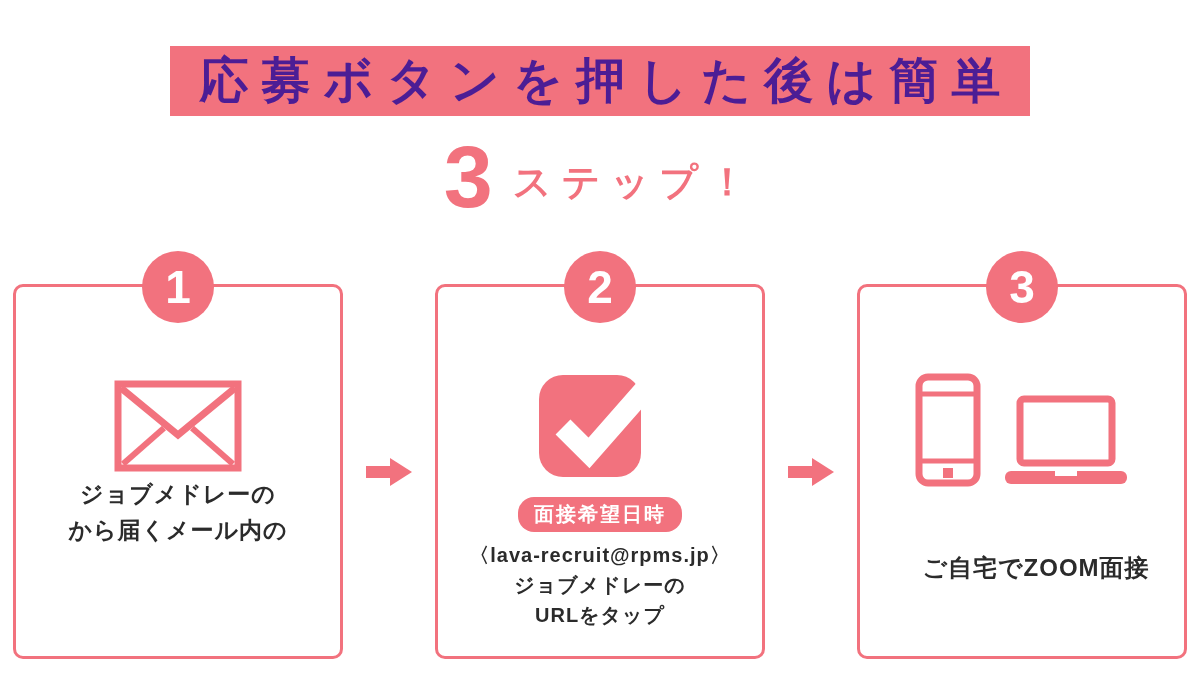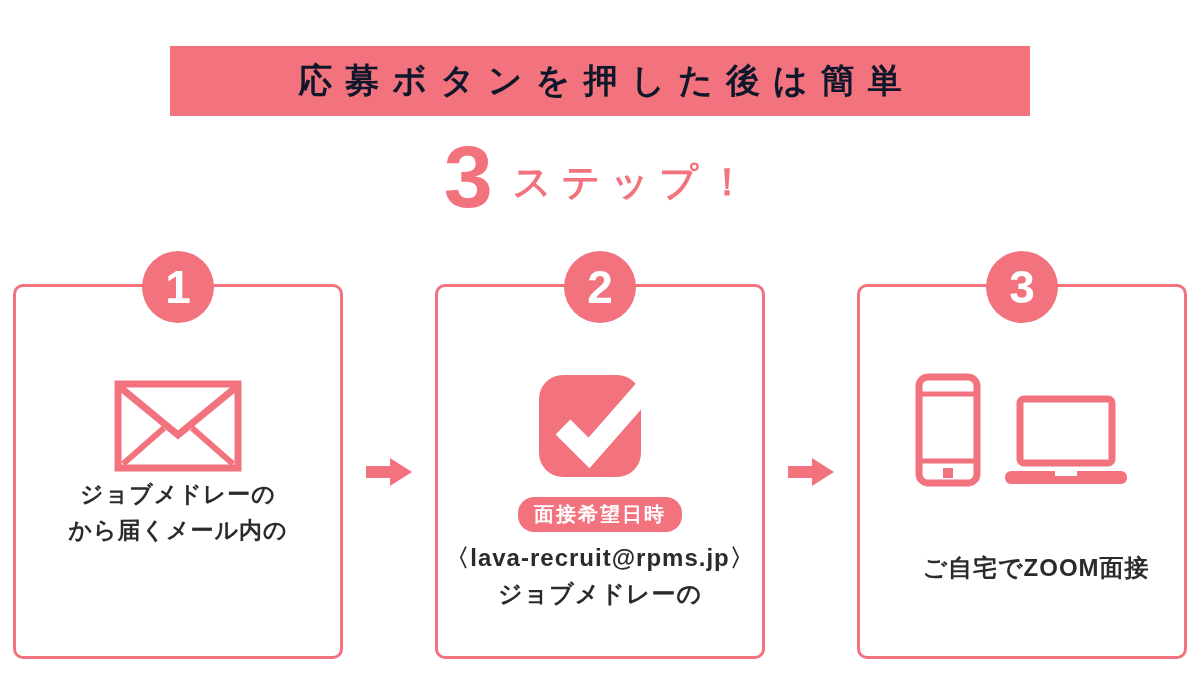--- a/index.html
+++ b/index.html
@@ -15,22 +15,22 @@
   .page{width:1200px;height:675px;position:relative;}
 
   
   .banner{
     margin:46px auto 0 auto;
     width:860px;height:70px;
     background:var(--accent);
     display:flex;align-items:center;justify-content:center;
   }
   .banner span{
-    color:#0f172a;
-    font-size:34px;
+    color:#4c1d95;
+    font-size:49px;
     font-weight:800;
     letter-spacing:13px;
     white-space:nowrap;
     text-indent:13px;
   }
 
   
   .subtitle{
     margin-top:6px;
     height:110px;
@@ -98,21 +98,21 @@
   .card2 .icon-area{margin-top:66px;}
   .card2 .badge{
     margin-top:14px;
     background:var(--accent);
     color:#ffffff;
     font-size:20px;font-weight:800;
     letter-spacing:2px;
     padding:4px 16px;
     border-radius:16px;
   }
-  .card2 .card-text{margin-top:8px;font-size:24px;line-height:1.5;}
+  .card2 .card-text{margin-top:8px;font-size:20px;line-height:1.5;}
   .card3 .icon-area{margin-top:86px;display:flex;align-items:flex-end;gap:22px;}
   .card3 .card-text{margin-top:62px;font-size:24px;margin-left:28px;}
 
   
   .arrow{
     width:92px;
     display:flex;align-items:center;justify-content:center;
     flex:0 0 auto;
   }
 
@@ -170,20 +170,21 @@
         <div class="icon-area">
           <svg width="134" height="126" viewBox="0 0 134 126">
             <rect x="6" y="22" width="102" height="102" rx="24" class="accent-fill"></rect>
             <path d="M30,74 L56,100 L128,18" fill="none" stroke="#ffffff" stroke-width="21"></path>
           </svg>
         </div>
         <div class="badge">面接希望日時</div>
         <div class="card-text">
           <div>〈lava-recruit@rpms.jp〉</div>
           <div>ジョブメドレーの</div>
+          <div>URLをタップ</div>
         </div>
       </div>
     </div>
 
     <div class="arrow">
       <svg width="50" height="40" viewBox="0 0 50 40">
         <rect x="2" y="14" width="24" height="12" class="accent-fill"></rect>
         <polygon points="26,6 26,34 48,20" class="accent-fill"></polygon>
       </svg>
     </div>

